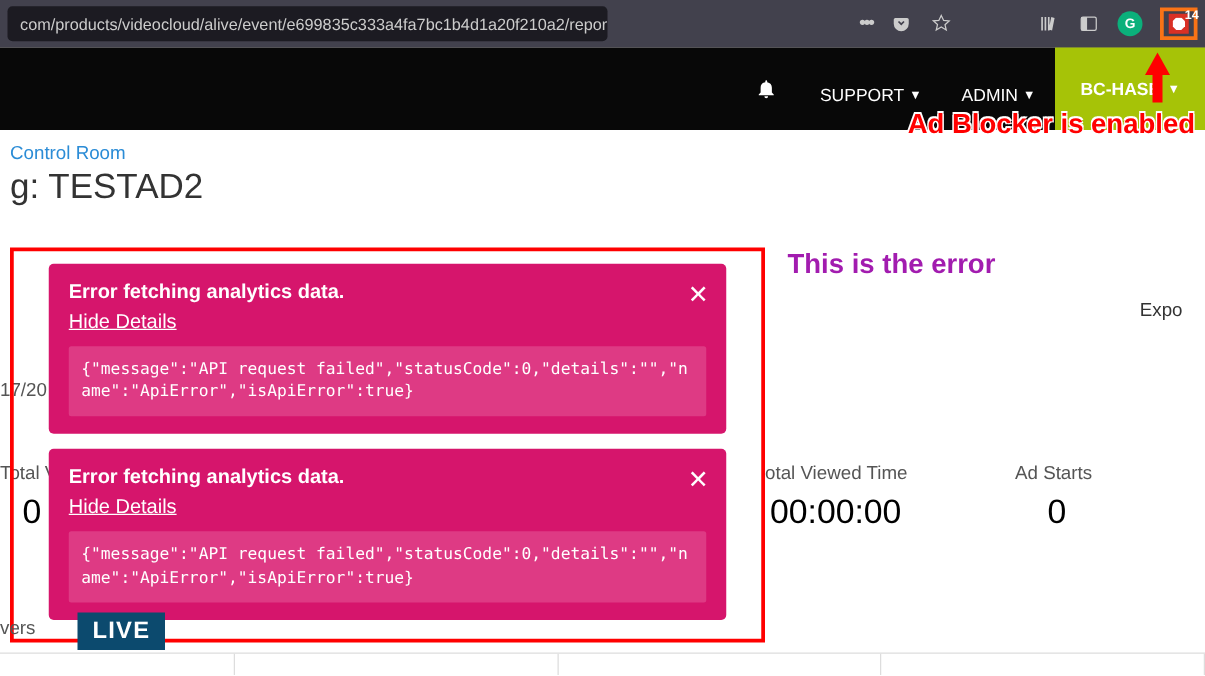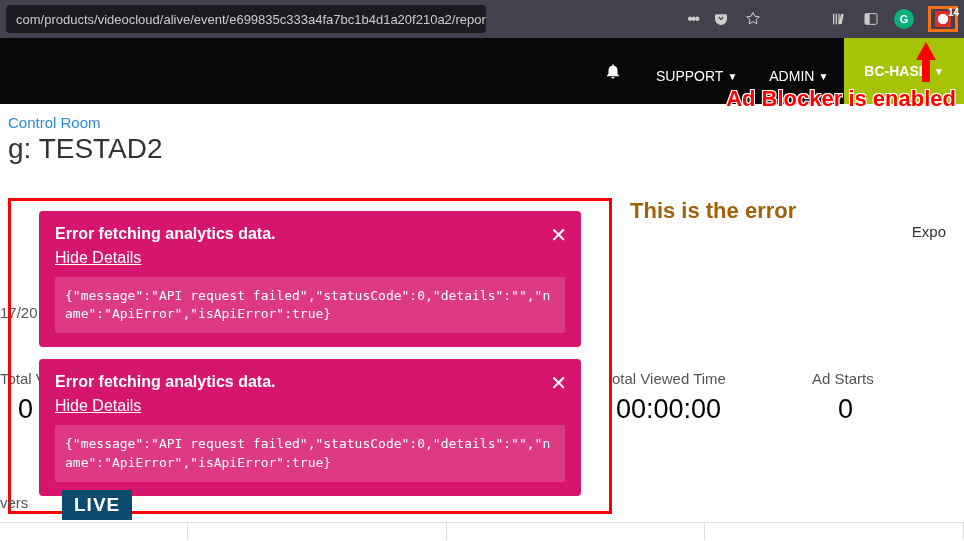--- a/index.html
+++ b/index.html
@@ -15,21 +15,21 @@
     .blocker-box { border: 3px solid #f97316; padding: 2px 4px; display: flex; align-items: center; position: relative; }
     .blocker-icon { width: 16px; height: 16px; background: #d93025; position: relative; }
     .blocker-icon::after { content: ""; position: absolute; top:3px;left:3px;right:3px;bottom:3px;background:#fff;clip-path: polygon(30% 0, 70% 0, 100% 30%, 100% 70%, 70% 100%, 30% 100%, 0 70%, 0 30%); }
     .blocker-badge { color:#fff; font-size:10px; position:absolute; top:-2px; right:-4px; background: transparent; font-weight:bold; }
     .dots-icon { color: #ccc; font-size: 16px; letter-spacing: -2px; }
 
     
     .red-arrow-up { position: absolute; top: 42px; right: 28px; width: 0; height: 0; border-left: 10px solid transparent; border-right: 10px solid transparent; border-bottom: 18px solid #ff0000; }
     .red-arrow-stem { position: absolute; top: 58px; right: 34px; width: 8px; height: 24px; background: #ff0000; }
     .annotation-blocker { position: absolute; top: 86px; right: 8px; color: #ff0000; font-size: 22px; font-weight: 800; text-shadow: -1px -1px 0 #fff, 1px -1px 0 #fff, -1px 1px 0 #fff, 1px 1px 0 #fff; margin-left: 12px; }
-    .annotation-error { position: absolute; top: 198px; left: 630px; color: #a16207; font-size: 22px; font-weight: 800; text-shadow: -1px -1px 0 #fff, 1px -1px 0 #fff, -1px 1px 0 #fff, 1px 1px 0 #fff; }
+    .annotation-error { position: absolute; top: 198px; left: 630px; color: #a21caf; font-size: 22px; font-weight: 800; text-shadow: -1px -1px 0 #fff, 1px -1px 0 #fff, -1px 1px 0 #fff, 1px 1px 0 #fff; }
 
     
     .app-header { height: 66px; background: #080808; display: flex; align-items: center; justify-content: flex-end; padding-right: 0; gap: 0; }
     .app-header-left { flex: 1; }
     .bell-icon { color: #fff; margin-right: 18px; width:18px;height:18px; }
     .header-link { color: #fff; font-size: 14px; font-weight: 500; padding: 0 16px; display: flex; align-items: center; gap: 4px; cursor: pointer; margin-top: 10px; }
     .header-link .caret { font-size: 10px; }
     .bc-hase { background: #a6c307; color: #fff; font-size: 14px; font-weight: 700; padding: 24px 20px; display: flex; align-items: center; gap: 6px; cursor: pointer; height: 66px; }
     .bc-hase .caret { font-size: 10px; }
 
@@ -120,21 +120,21 @@
   </div>
 </div>
 
 <div class="content">
   <div class="breadcrumb">Control Room</div>
   <div class="page-title">
     <span>g: </span><span>TESTAD2</span>
   </div>
 </div>
 
-<div class="export-link" style="top:223px">Expo</div>
+<div class="export-link" style="top:240px">Expo</div>
 
 <div style="position:absolute;left:0;top:304px;font-size:15px;color:#555;">17/20</div>
 
 <div style="position:absolute;left:0;top:370px;font-size:15px;color:#555;">Total V</div>
 <div style="position:absolute;left:18px;top:394px;font-size:27px;font-weight:500;color:#000;">0</div>
 
 <div style="position:absolute;left:612px;top:370px;font-size:15px;color:#555;">otal Viewed Time</div>
 <div style="position:absolute;left:616px;top:394px;font-size:27px;font-weight:500;color:#000;">00:00:00</div>
 
 <div style="position:absolute;left:812px;top:370px;font-size:15px;color:#555;">Ad Starts</div>

